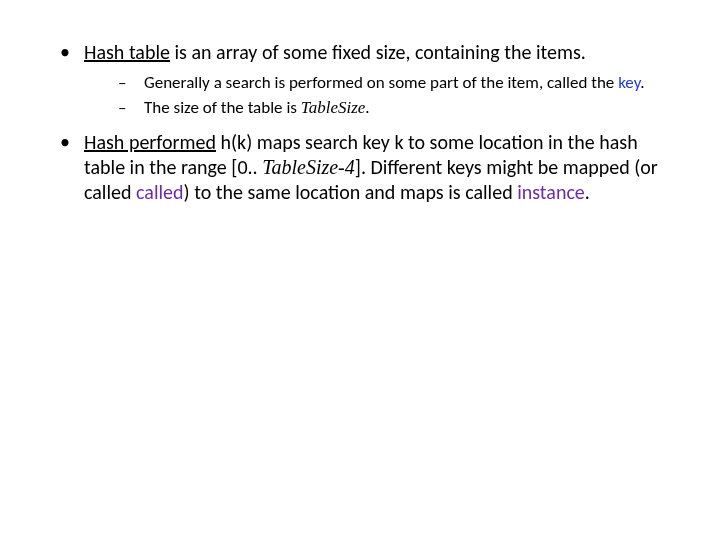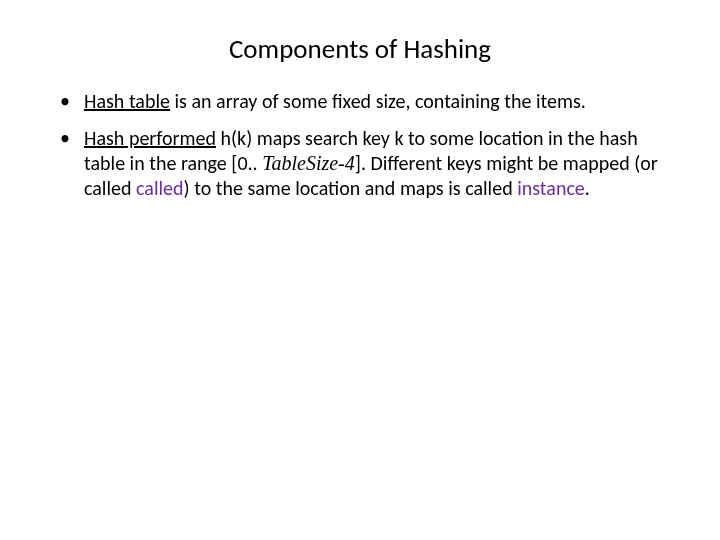--- a/index.html
+++ b/index.html
@@ -65,28 +65,33 @@
   .u { text-decoration: underline; }
   .blue { color: #1f3fd6; }
   .purple { color: #6a2caa; }
   .italic { }
   .serif-italic { font-family: "Times New Roman", Times, serif; font-style: italic; }
 </style>
 </head>
 <body>
 
 <div class="slide">
-  <div class="title">Components of Hashing</div>
 
   <ul class="lvl1">
 
     <li>
       <span class="u">Hash table</span><span> is an array of some fixed size, containing the items.</span>
 
       <ul class="lvl2">
+        <li>
+          <span>Generally a search is performed on some part of the item, called the </span><span class="blue">key</span><span>.</span>
+        </li>
+        <li>
+          <span>The size of the table is </span><span class="serif-italic">TableSize</span><span>.</span>
+        </li>
       </ul>
     </li>
 
     <li>
       <span class="u">Hash performed</span>
       <span> </span><span class="italic">h(k)</span><span> maps search key k to some location in the hash table in the range [0.. </span><span class="serif-italic">TableSize-4</span><span>].  Different keys might be mapped (or called </span><span class="purple">called</span><span>) to the same location and maps is called </span><span class="purple">instance</span><span>.</span>
     </li>
 
   </ul>
 </div>

